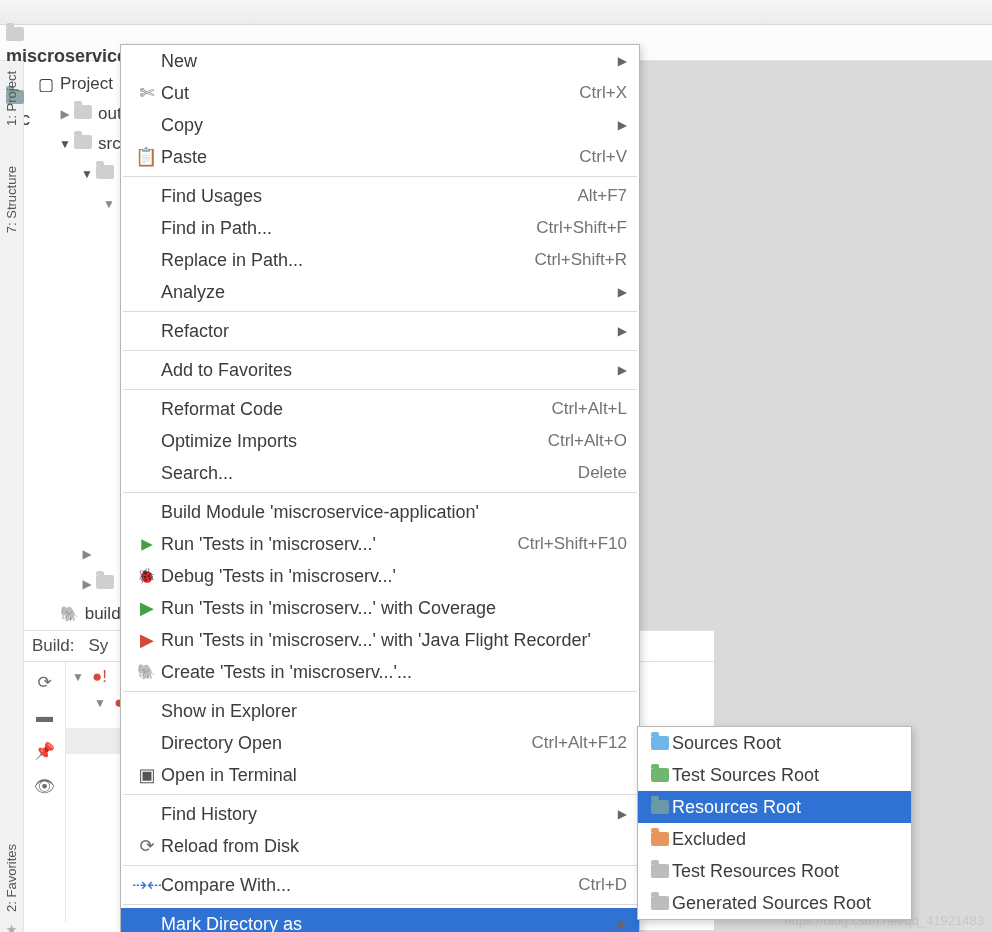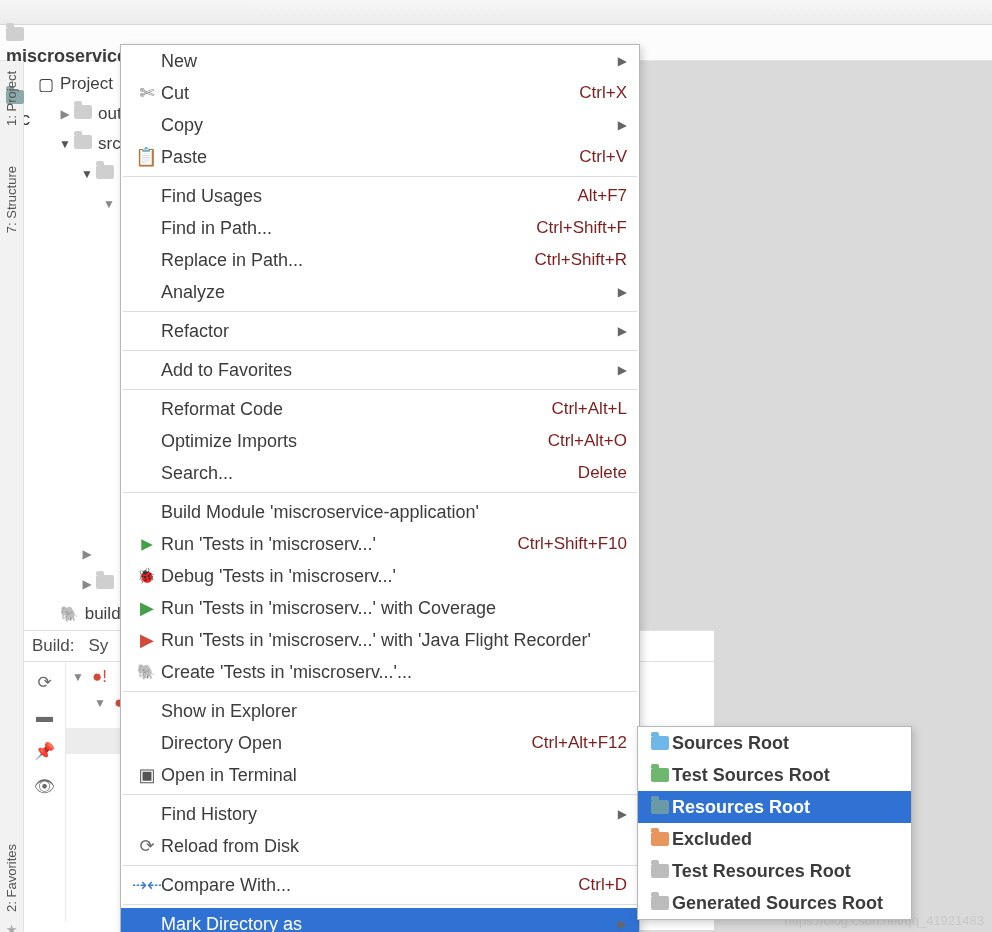--- a/index.html
+++ b/index.html
@@ -127,37 +127,37 @@
   .mi {
     display: flex;
     align-items: center;
     height: 32px;
     padding: 0 12px;
     cursor: pointer;
     white-space: nowrap;
   }
   .mi .iconcol { width: 28px; display:inline-flex; justify-content:center; }
   .mi .label { flex: 1; }
-  .mi .shortcut { color: #7f1d1d; font-size: 17px; }
+  .mi .shortcut { color: #737373; font-size: 17px; }
   .mi .sub { color:#666; font-size:12px; }
   .mi.sel { background:#2f72d4; color:#fff; }
   .sep-line { height:1px; background:#dcdcdc; margin:3px 2px; }
   
   .submenu {
     position:absolute;
     left:637px;
     top:726px;
     width:275px;
     background:#fff;
     border:1px solid #b7b7b7;
     box-shadow:2px 3px 8px rgba(0,0,0,.18);
     font-size:18px;
     z-index:11;
   }
-  .submenu .mi { height:32px; padding:0 10px;font-weight:bold; }
+  .submenu .mi { height:32px; padding:0 10px; }
   .submenu .iconcol { width:24px; }
   
   .ic-folder { width:18px; height:14px; background:#cfcfcf; border-radius:2px; position:relative; display:inline-block; }
   .ic-folder::before { content:""; position:absolute; top:-4px; left:0; width:8px; height:4px; background:#cfcfcf; border-radius:2px 2px 0 0;}
   .ic-folder.blue { background:#6fb7e8; } .ic-folder.blue::before{ background:#6fb7e8;}
   .ic-folder.green { background:#6fb76f; } .ic-folder.green::before{ background:#6fb76f;}
   .ic-folder.teal { background:#6a9aa8; } .ic-folder.teal::before{ background:#6a9aa8;}
   .ic-folder.orange { background:#e8955e; } .ic-folder.orange::before{ background:#e8955e;}
   .ic-folder.gray { background:#bcbcbc; } .ic-folder.gray::before{ background:#bcbcbc;}
   .ic-folder.teal2 { background:#8ea9a9; } .ic-folder.teal2::before{ background:#8ea9a9;}

